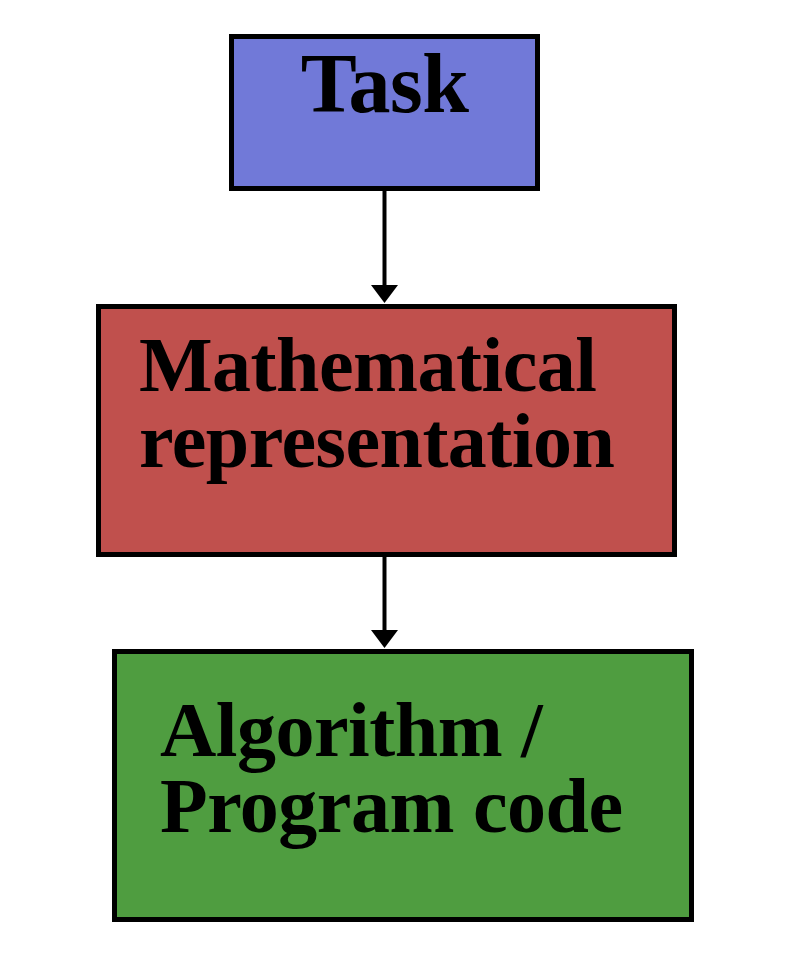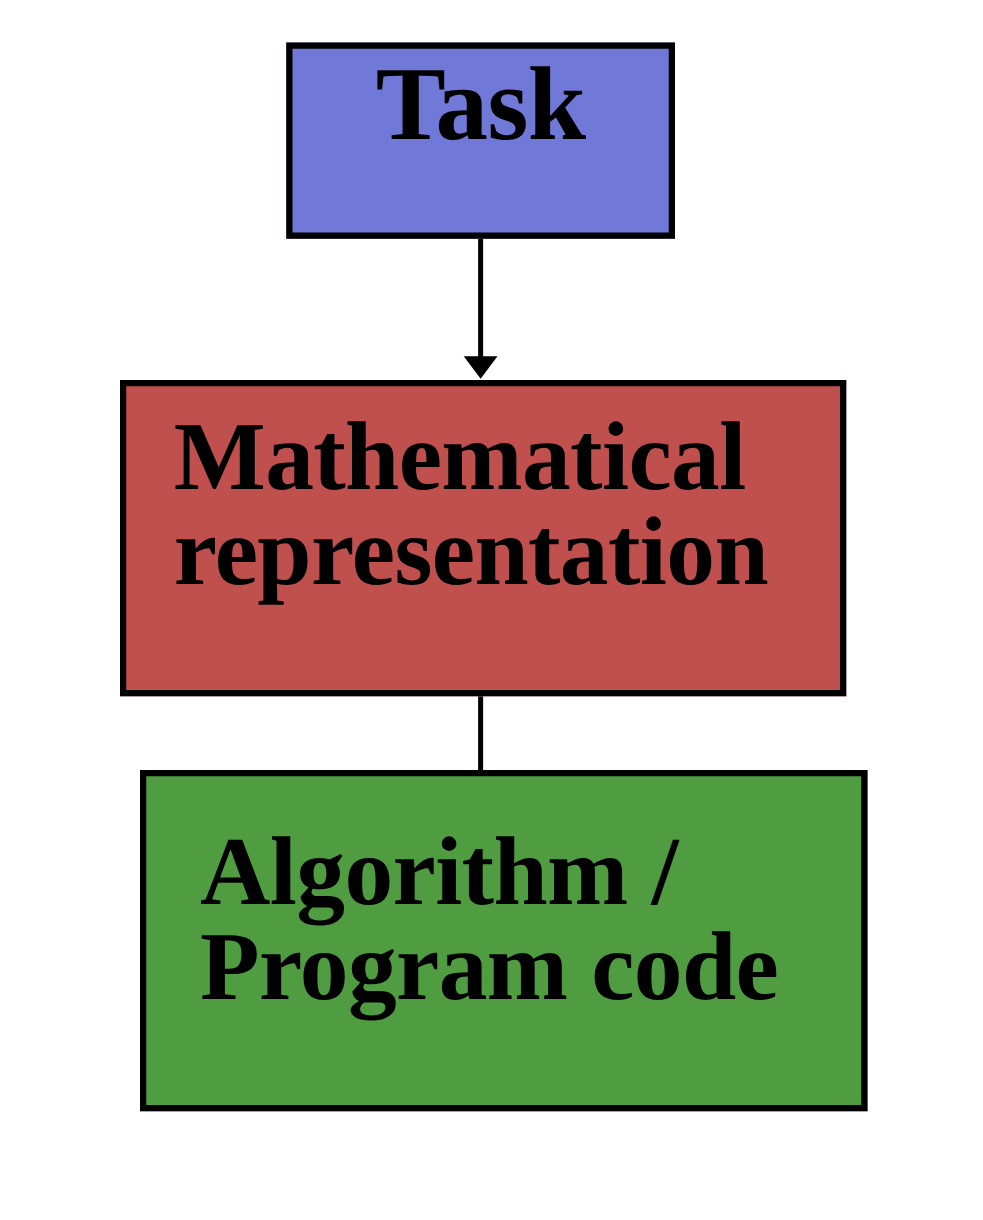--- a/index.html
+++ b/index.html
@@ -66,21 +66,21 @@
   #node-math .node-label {
     font-size: 78px;
     margin-top: 18px;
     margin-left: 38px;
     text-align: left;
   }
 
   
   #node-algo {
     left: 112px;
-    top: 616px;
+    top: 649px;
     width: 582px;
     height: 273px;
     background: #4f9d40;
     align-items: flex-start;
   }
   #node-algo .node-label {
     font-size: 78px;
     margin-top: 38px;
     margin-left: 43px;
     text-align: left;

